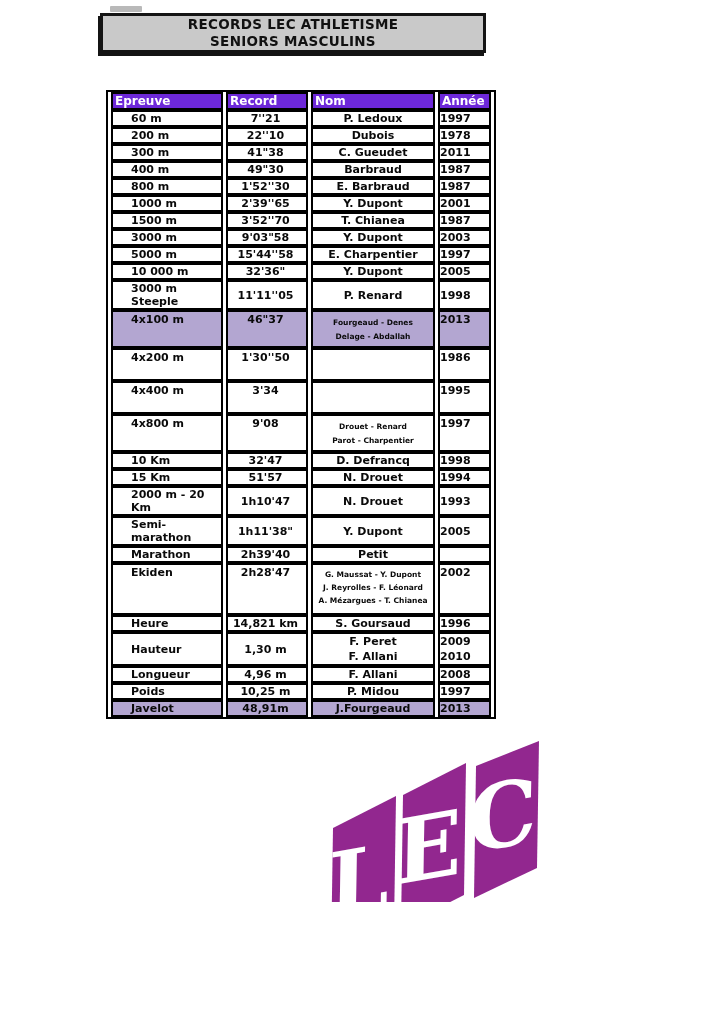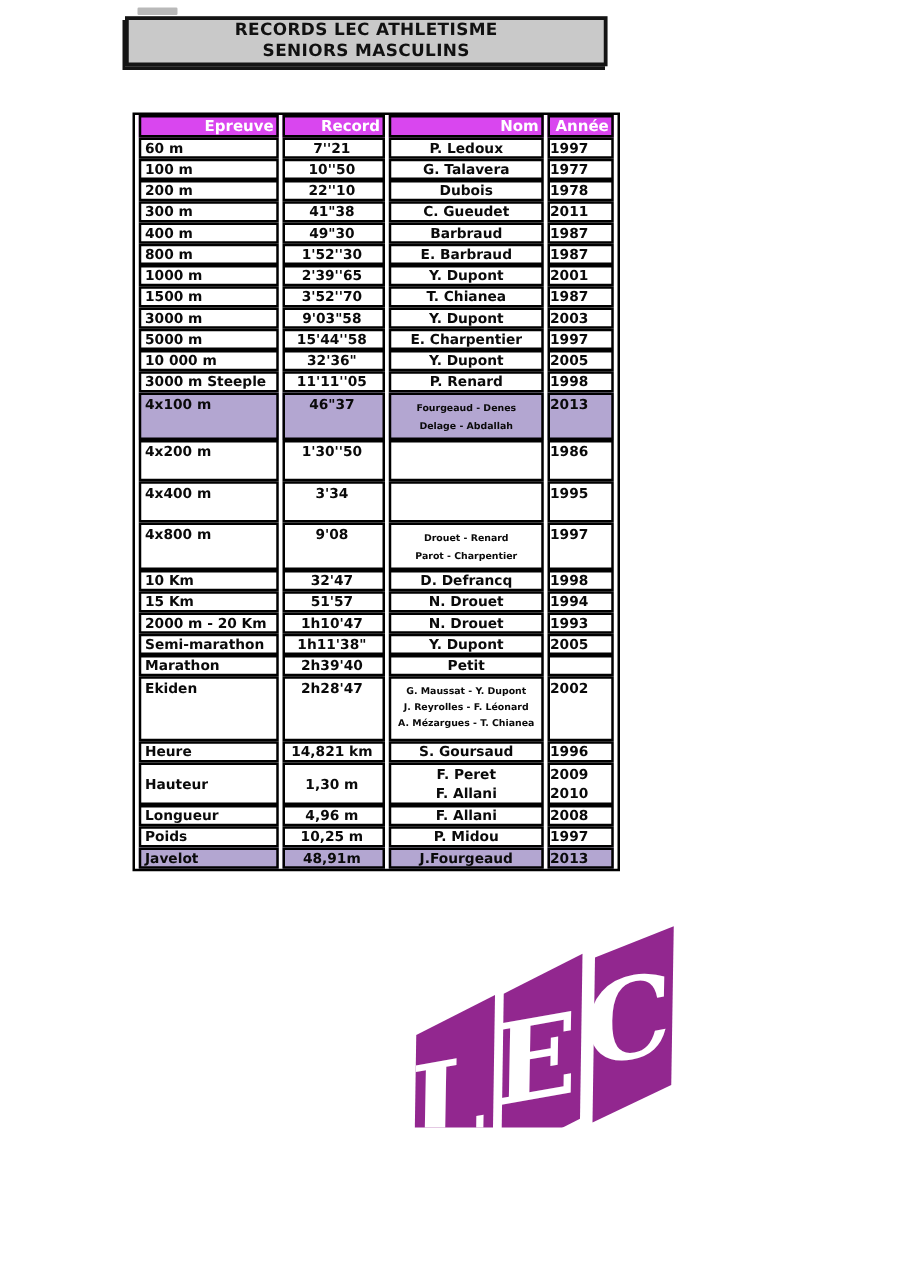--- a/index.html
+++ b/index.html
@@ -20,25 +20,25 @@
 
   
   table.records {
     position:absolute; left:106px; top:90px;
     border-collapse:separate; border-spacing:3px 0;
     border:2px solid #000; background:#fff;
     table-layout:fixed;
   }
   table.records th, table.records td { border:2px solid #000; font-weight:700; overflow:hidden; }
   table.records th {
-    background:#d946ef; color:#ffffff; font-size:12px; height:16px;
-    text-align:right; vertical-align:middle; padding:0 2px;
+    background:#6d28d9; color:#ffffff; font-size:12px; height:16px;
+    text-align:left; vertical-align:middle; padding:0 2px;
   }
   table.records td { font-size:11px; color:#0a0a0a; height:13px; vertical-align:middle; }
-  td.ep  { text-align:left;  padding-left:3px; }
+  td.ep  { text-align:left;  padding-left:18px; }
   td.rec { text-align:center; padding-right:3px; }
   td.nom { text-align:center; }
   td.an  { text-align:left; }
 
   tr.h-tall  td { height:33px; }
   tr.h-xtall td { height:52px; }
   tr.h-tall2 td { height:31px; }
   tr.top td { vertical-align:top; padding-top:1px; }
 
   td.nom.small { font-size:7.5px; }
@@ -83,30 +83,20 @@
           <td class="ep">60 m</td>
           <td class="rec">7''21</td>
           <td class="nom">
             <div>P. Ledoux</div>
           </td>
           <td class="an">
             <div>1997</div>
           </td>
         </tr>
         <tr class="">
-          <td class="ep">100 m</td>
-          <td class="rec">10''50</td>
-          <td class="nom">
-            <div>G. Talavera</div>
-          </td>
-          <td class="an">
-            <div>1977</div>
-          </td>
-        </tr>
-        <tr class="">
           <td class="ep">200 m</td>
           <td class="rec">22''10</td>
           <td class="nom">
             <div>Dubois</div>
           </td>
           <td class="an">
             <div>1978</div>
           </td>
         </tr>
         <tr class="">

